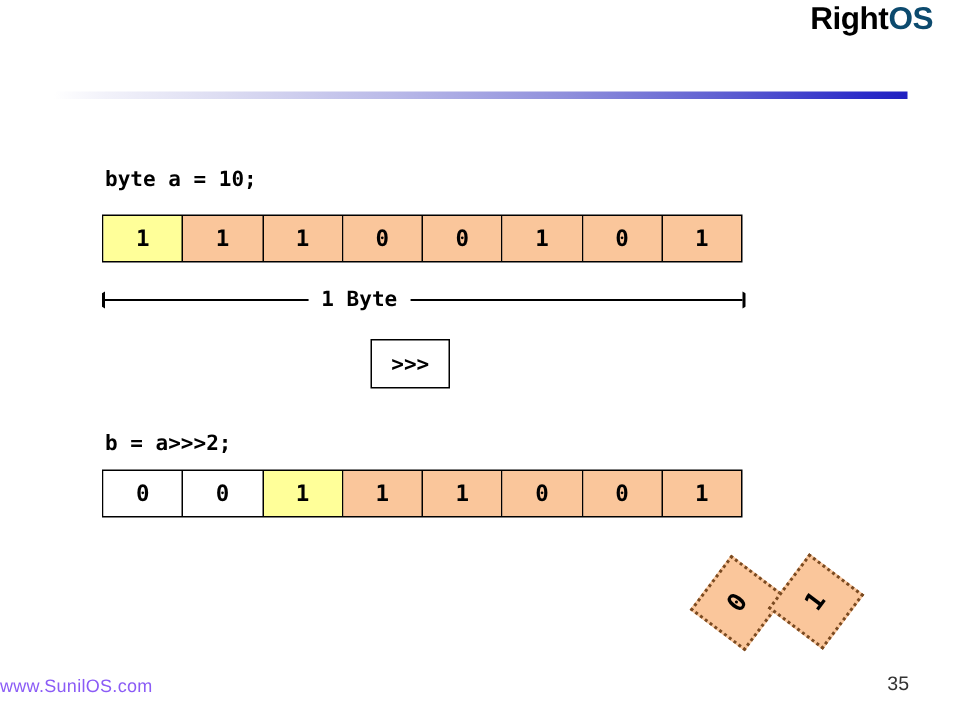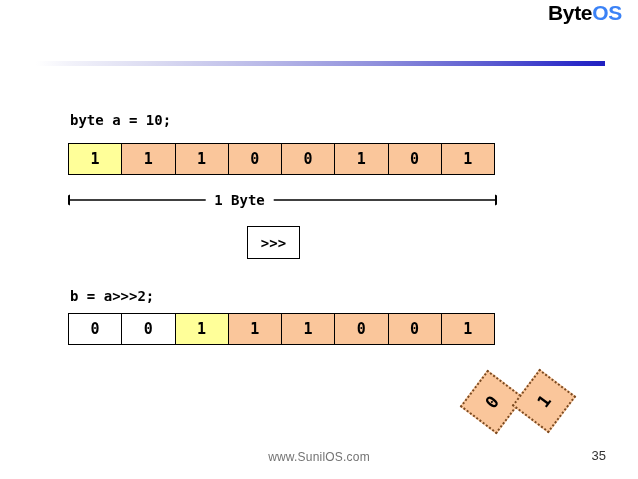--- a/index.html
+++ b/index.html
@@ -29,21 +29,21 @@
     top: 2px;
     right: 16px;
     font-family: "Liberation Sans", sans-serif;
     font-weight: bold;
     font-size: 21px;
     letter-spacing: -0.3px;
     line-height: 1;
     white-space: nowrap;
   }
   #logo .logo-sunil { color: #000000; }
-  #logo .logo-os    { color: #3b82f6; }
+  #logo .logo-os    { color: #0c4a6e; }
 
   #page-title {
     position: absolute;
     left: 33px;
     top: 17px;
     font-size: 30px;
     font-weight: normal;
     color: #1b2a63;
     letter-spacing: 0px;
     line-height: 1.15;
@@ -186,40 +186,39 @@
     top: 378px;
     transform: rotate(-53deg);
   }
 
   
   #footer-url {
     position: absolute;
     left: 0;
     right: 0;
     top: 450px;
-    text-align: center;
     font-size: 12px;
-    color: #737373;
+    color: #8b5cf6;
     letter-spacing: 0.2px;
   }
   #footer-page {
     position: absolute;
     right: 32px;
     top: 448px;
     font-size: 13px;
     color: #333333;
   }
 </style>
 </head>
 <body>
 
 <div id="slide">
 
   <div id="logo">
-    <span class="logo-sunil">Byte</span><span class="logo-os">OS</span>
+    <span class="logo-sunil">Right</span><span class="logo-os">OS</span>
   </div>
 
 
   <div id="title-rule"></div>
 
   <div class="code-label" id="code-a">byte a = 10;</div>
 
   <div class="bit-row" id="bit-row-a">
       <div class="bit-cell fill-yellow">1</div>
       <div class="bit-cell fill-peach">1</div>

